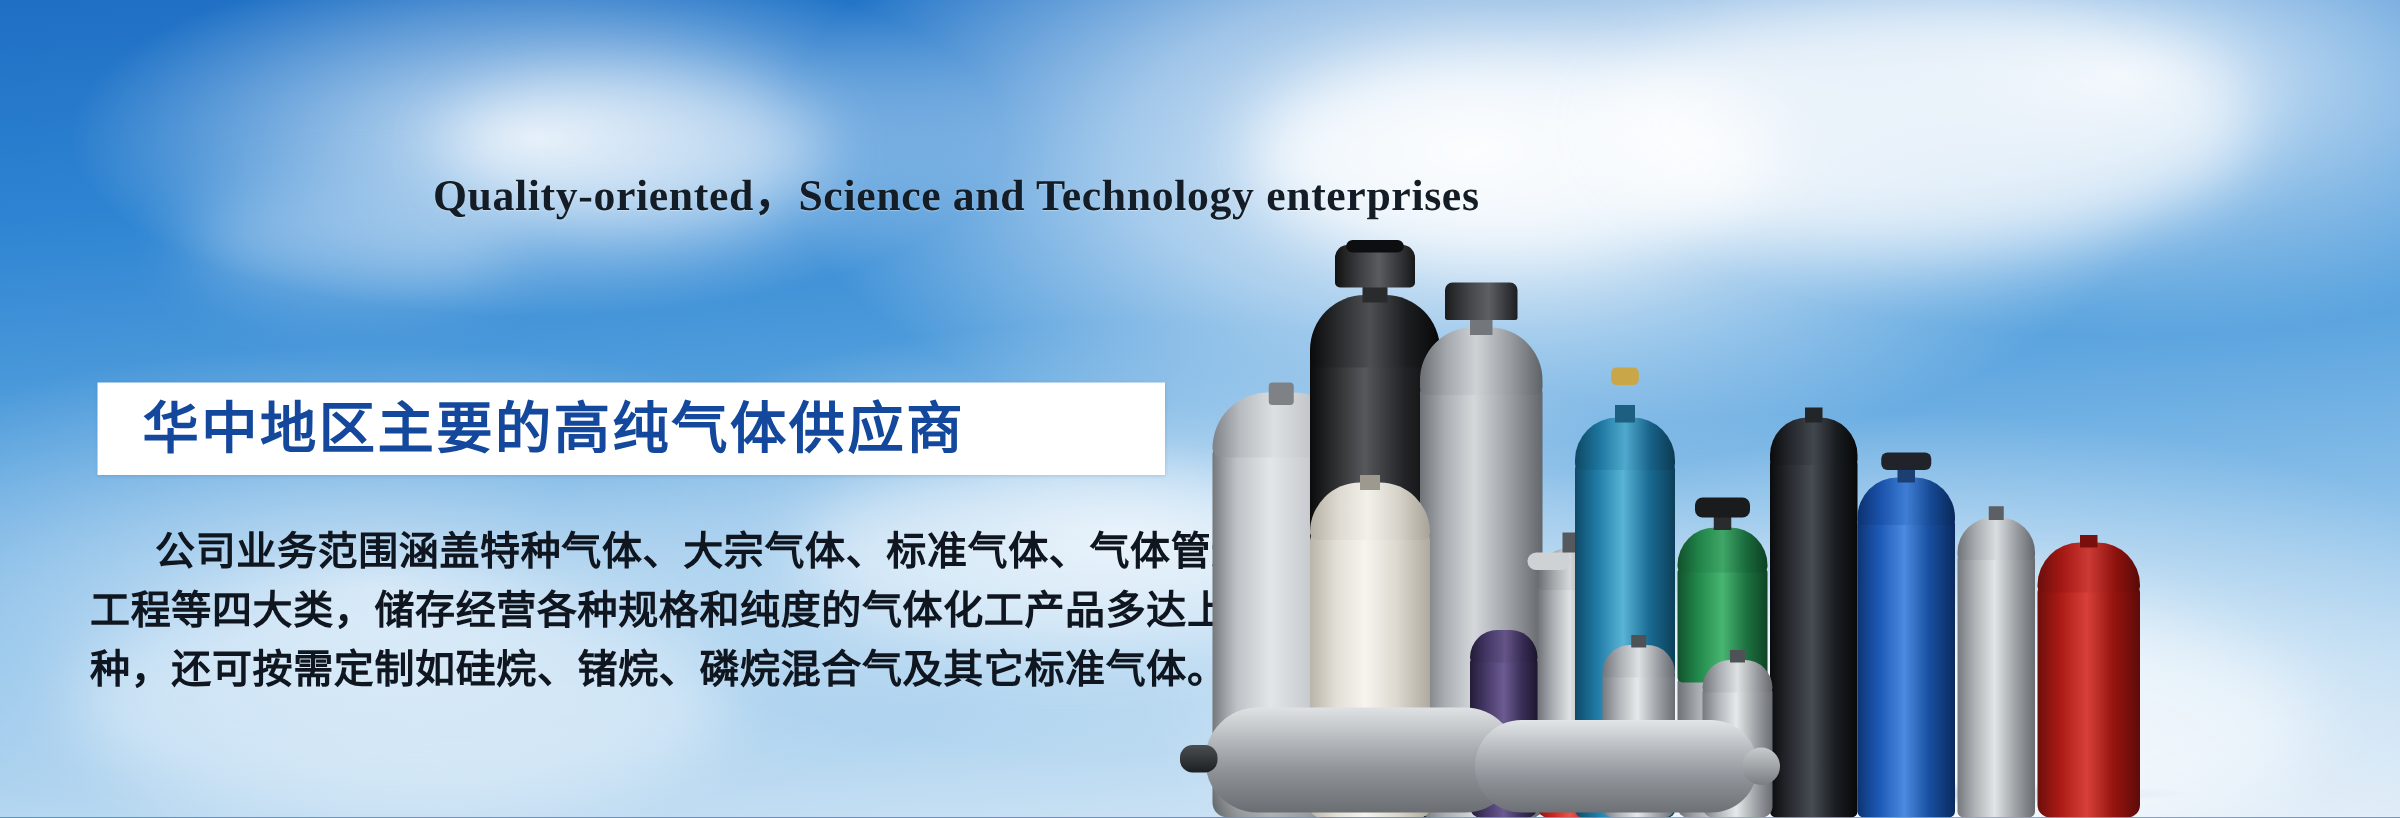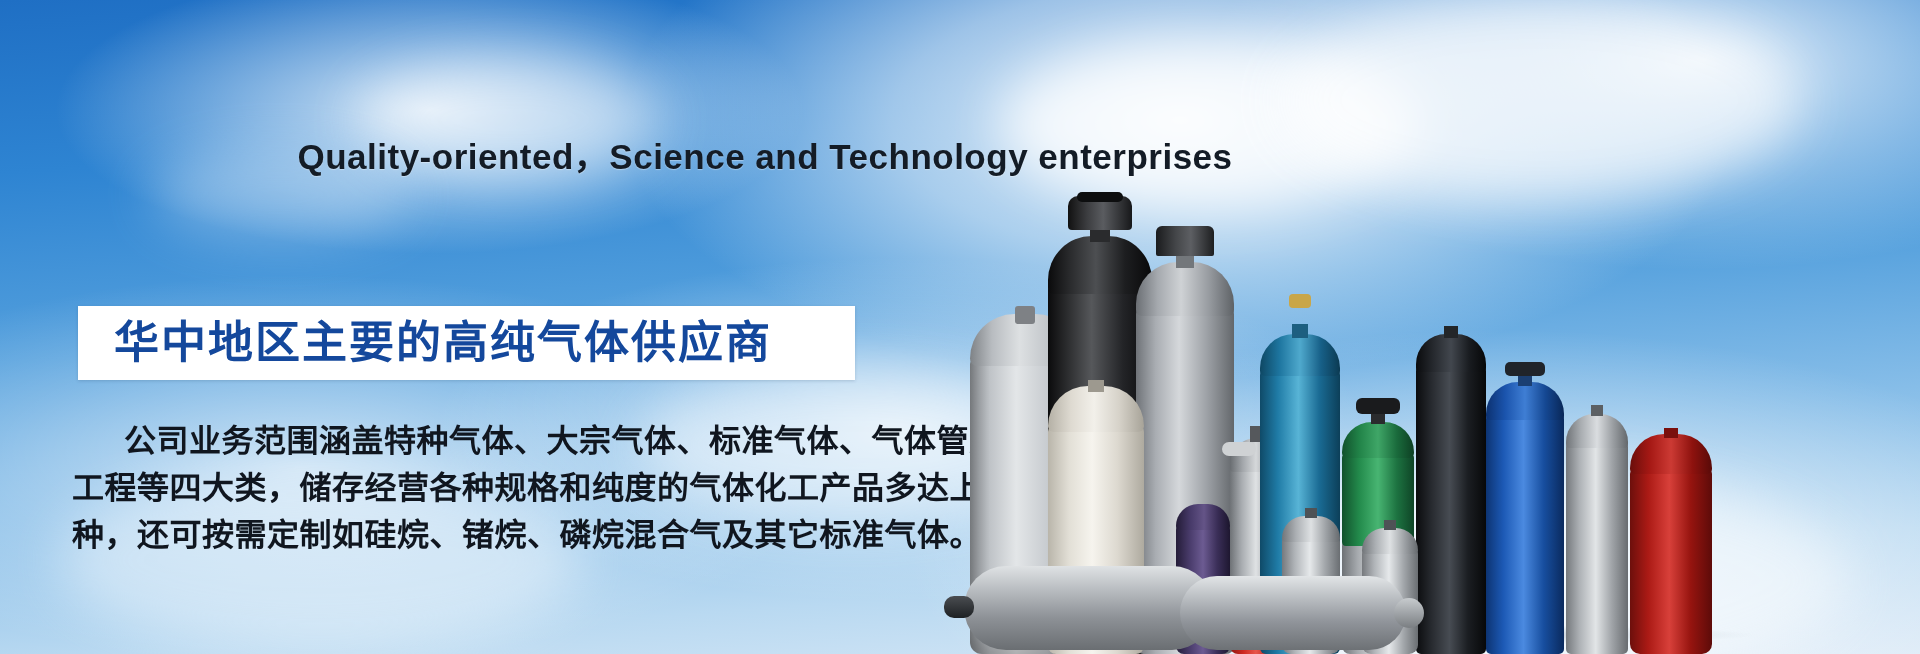--- a/index.html
+++ b/index.html
@@ -38,29 +38,29 @@
     color:#ffffff;white-space:nowrap;
     text-shadow:
        2px 2px 0 #cfd8de,
        3px 3px 0 #b9c3cb,
        4px 4px 0 #9aa6b0,
        5px 5px 1px #7f8b95,
        6px 7px 6px rgba(35,48,60,.55);
   }
   #subline{
     position:absolute;left:0;top:135px;width:1530px;text-align:center;
-    font-family:Liberation Sans, sans-serif;
+    font-family:Liberation Serif, serif;
     font-size:35px;line-height:44px;font-weight:700;letter-spacing:.5px;
     color:#141c26;white-space:nowrap;
     text-shadow:0 1px 1px rgba(255,255,255,.35);
   }
 
   
   #slogan-box{
-    position:absolute;left:78px;top:306px;width:777px;height:74px;
+    position:absolute;left:78px;top:306px;width:854px;height:74px;
     background:#ffffff;
     box-shadow:0 1px 3px rgba(20,50,80,.18);
     display:flex;align-items:center;
   }
   #slogan-text{
     font-family:"Liberation Sans","DejaVu Sans",sans-serif;
     font-size:45px;line-height:52px;font-weight:700;letter-spacing:2px;
     color:#14489c;white-space:nowrap;padding-left:36px;
   }
 

